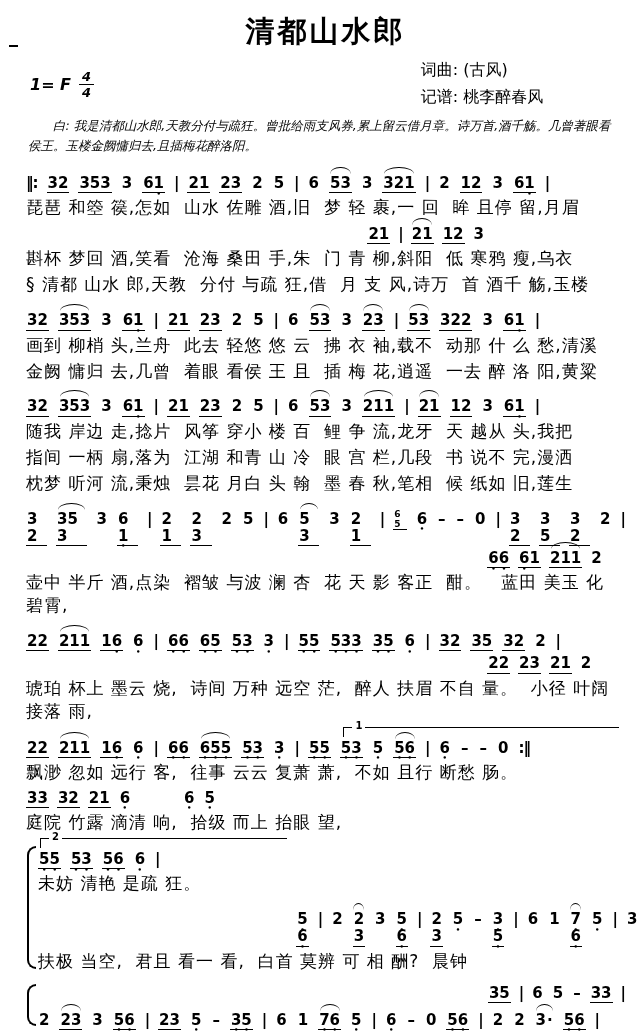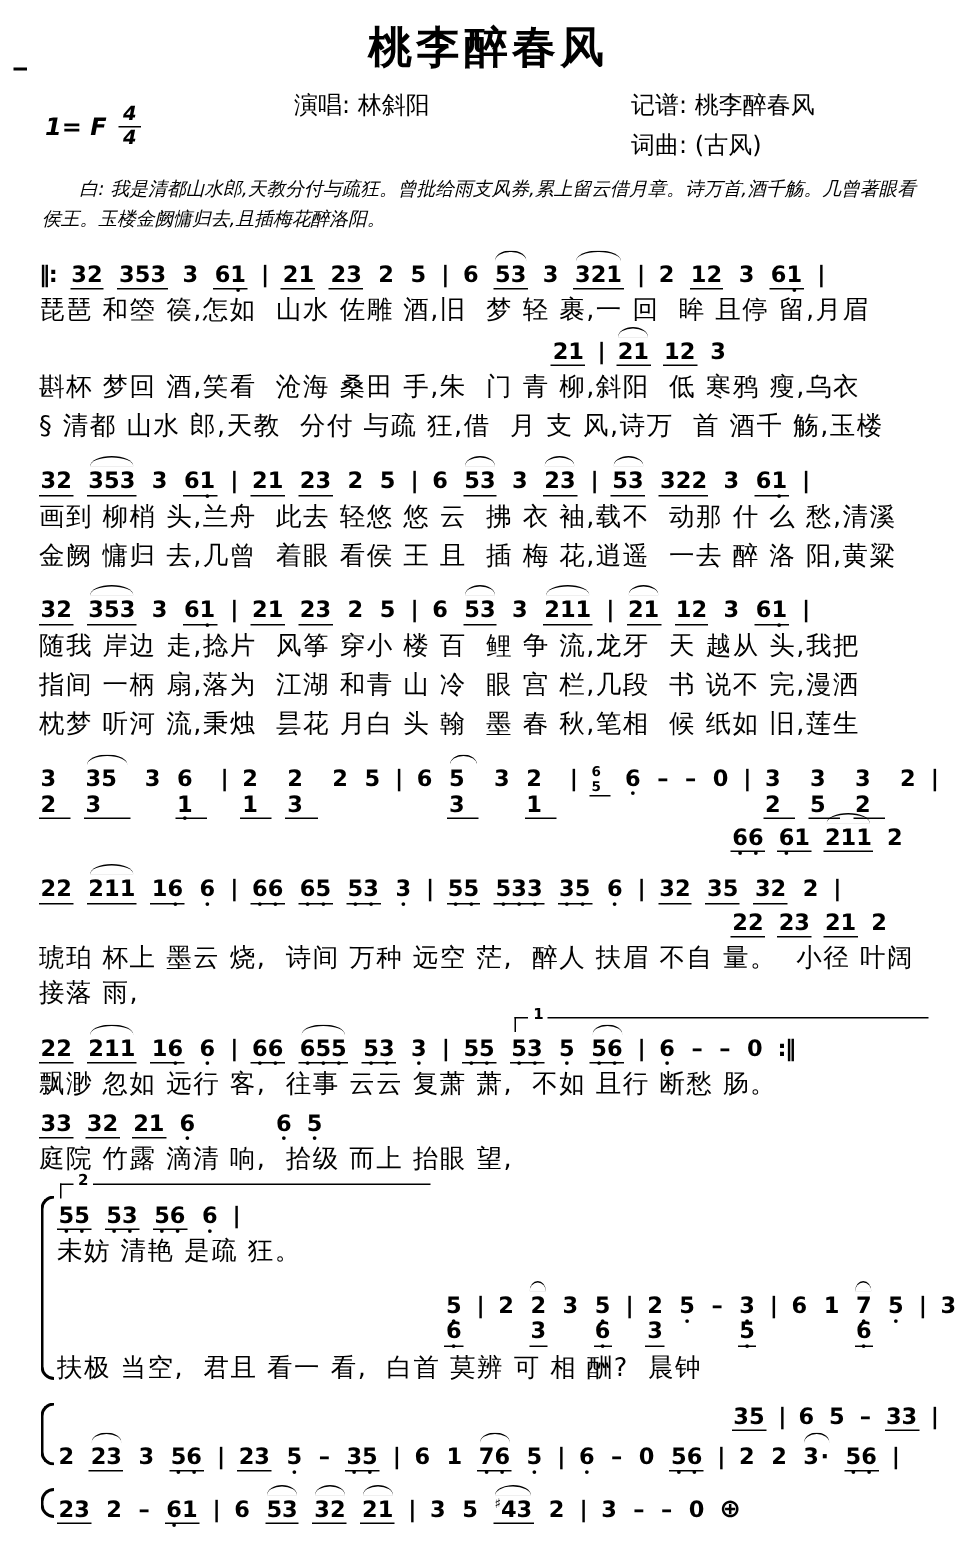--- a/index.html
+++ b/index.html
@@ -55,34 +55,33 @@
   .braced::before { content:""; position:absolute; left:1px; top:4px; bottom:4px; width:7px;
                     border-left:2px solid #000; border-top:2px solid #000; border-bottom:2px solid #000;
                     border-radius:10px 0 0 10px; }
 </style>
 </head>
 <body>
 
 <div class="sheet">
   <div class="corner-dash"></div>
 
-  <div class="title">桃李醉春风</div>
+  <div class="title">清都山水郎</div>
 
   <div class="hdr">
     <div class="keysig">
       <span>1= F</span>
       <span class="ts">
         <span class="num">4</span>
         <span class="den">4</span>
       </span>
     </div>
     <div class="credits">
-      <span>演唱: 林斜阳</span>
+      <span class="c2">词曲: (古风)</span>
       <span class="c2">记谱: 桃李醉春风</span>
-      <span class="c2">词曲: (古风)</span>
     </div>
   </div>
 
   <div class="intro">白: 我是清都山水郎,天教分付与疏狂。曾批给雨支风券,累上留云借月章。诗万首,酒千觞。几曾著眼看侯王。玉楼金阙慵归去,且插梅花醉洛阳。</div>
 
   <div class="system">
     <div class="notes-row">
         <span class="bar">‖:</span>
         <span class="grp beam"><span class="d">3</span><span class="d">2</span></span>
         <span class="grp beam"><span class="d">3</span><span class="d">5</span><span class="d">3</span></span>
@@ -200,20 +199,21 @@
         <span class="grp beam"><span class="d">3</span><span class="d">2</span></span>
         <span class="grp"><span class="d">2</span></span>
         <span class="bar">|</span>
       </div>
     <div class="notes-row frag ml77">
         <span class="grp beam"><span class="d lo">6</span><span class="d lo">6</span></span>
         <span class="grp beam"><span class="d lo">6</span><span class="d">1</span></span>
         <span class="grp tie beam"><span class="d">2</span><span class="d">1</span><span class="d">1</span></span>
         <span class="grp"><span class="d">2</span></span>
       </div>
+    <div class="lyric">壶中 半斤 酒,点染  褶皱 与波 澜 杏  花 天 影 客正  酣。   蓝田 美玉 化 碧霄,</div>
   </div>
 
   <div class="system">
     <div class="notes-row">
         <span class="grp beam"><span class="d">2</span><span class="d">2</span></span>
         <span class="grp tie beam"><span class="d">2</span><span class="d">1</span><span class="d">1</span></span>
         <span class="grp beam"><span class="d">1</span><span class="d lo">6</span></span>
         <span class="grp"><span class="d lo">6</span></span>
         <span class="bar">|</span>
         <span class="grp beam"><span class="d lo">6</span><span class="d lo">6</span></span>

